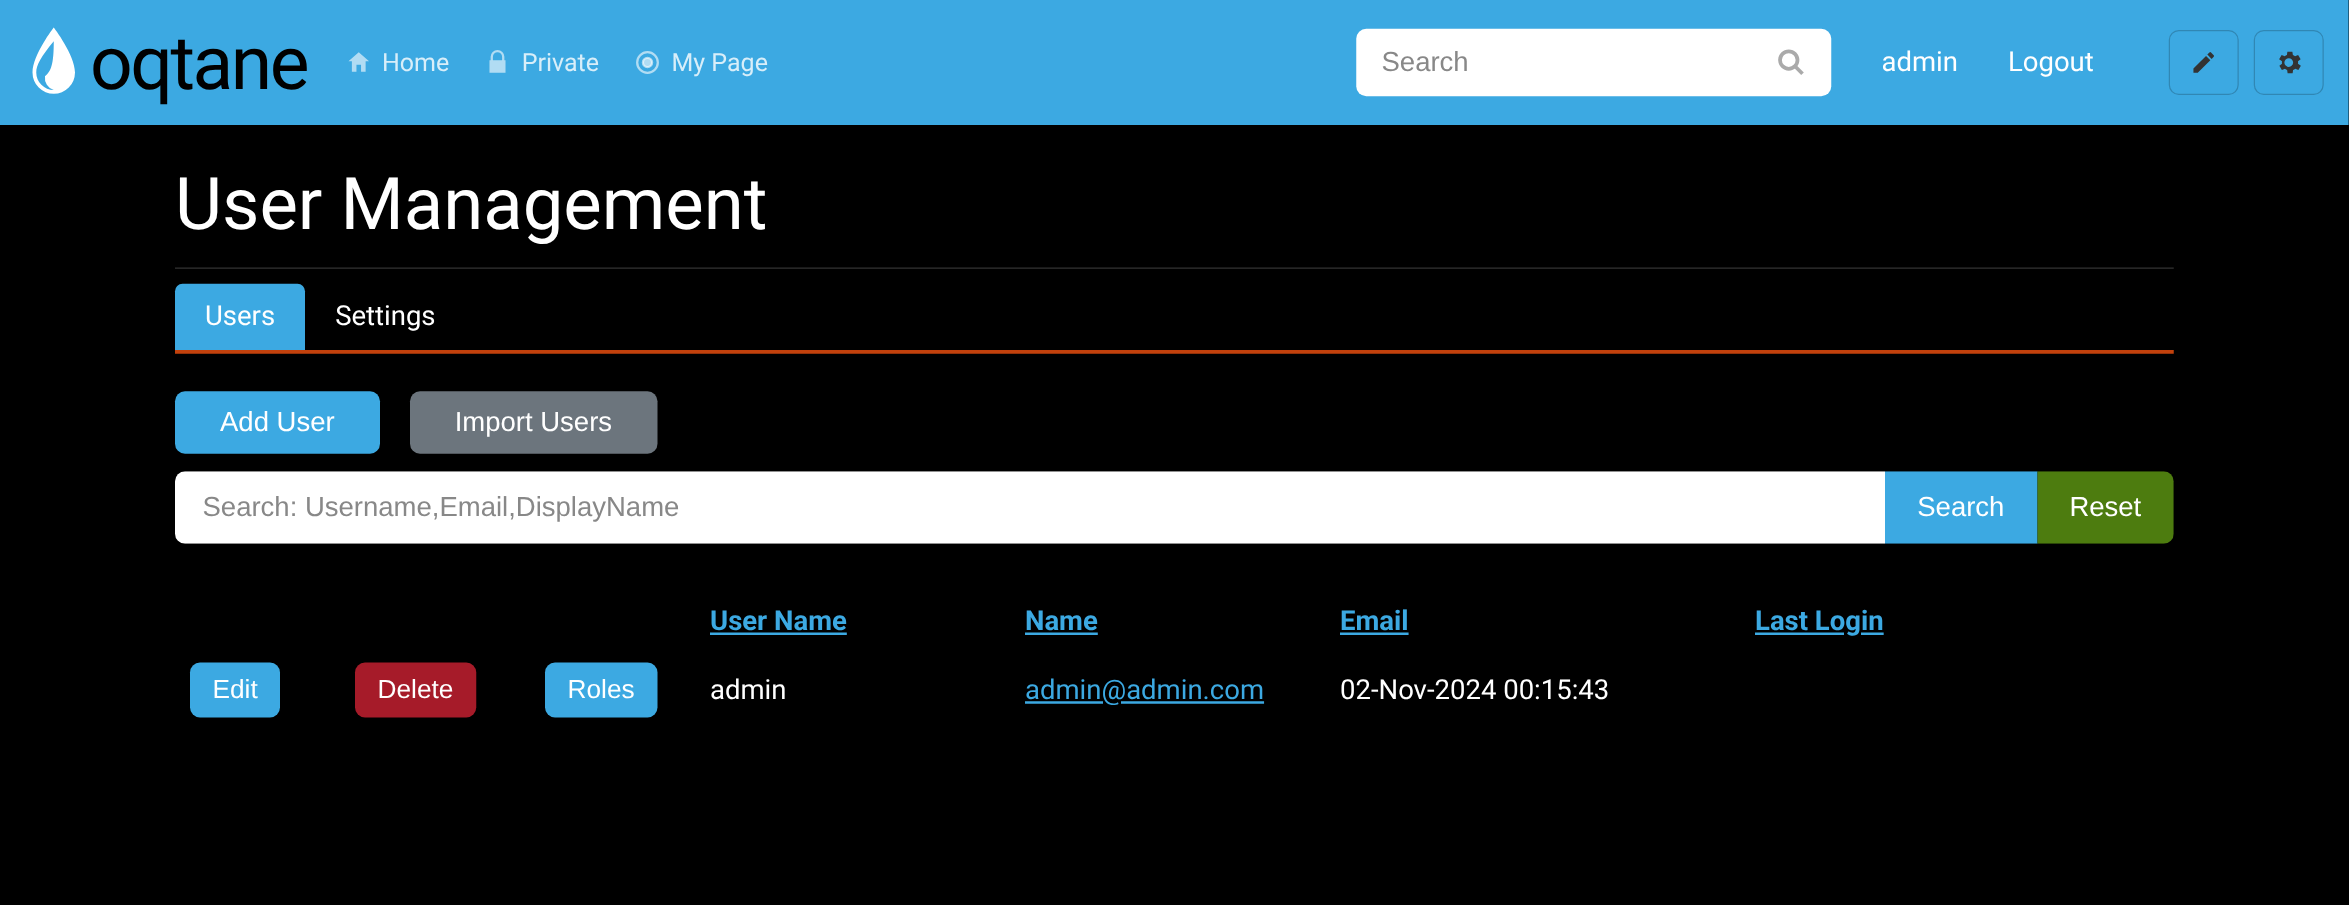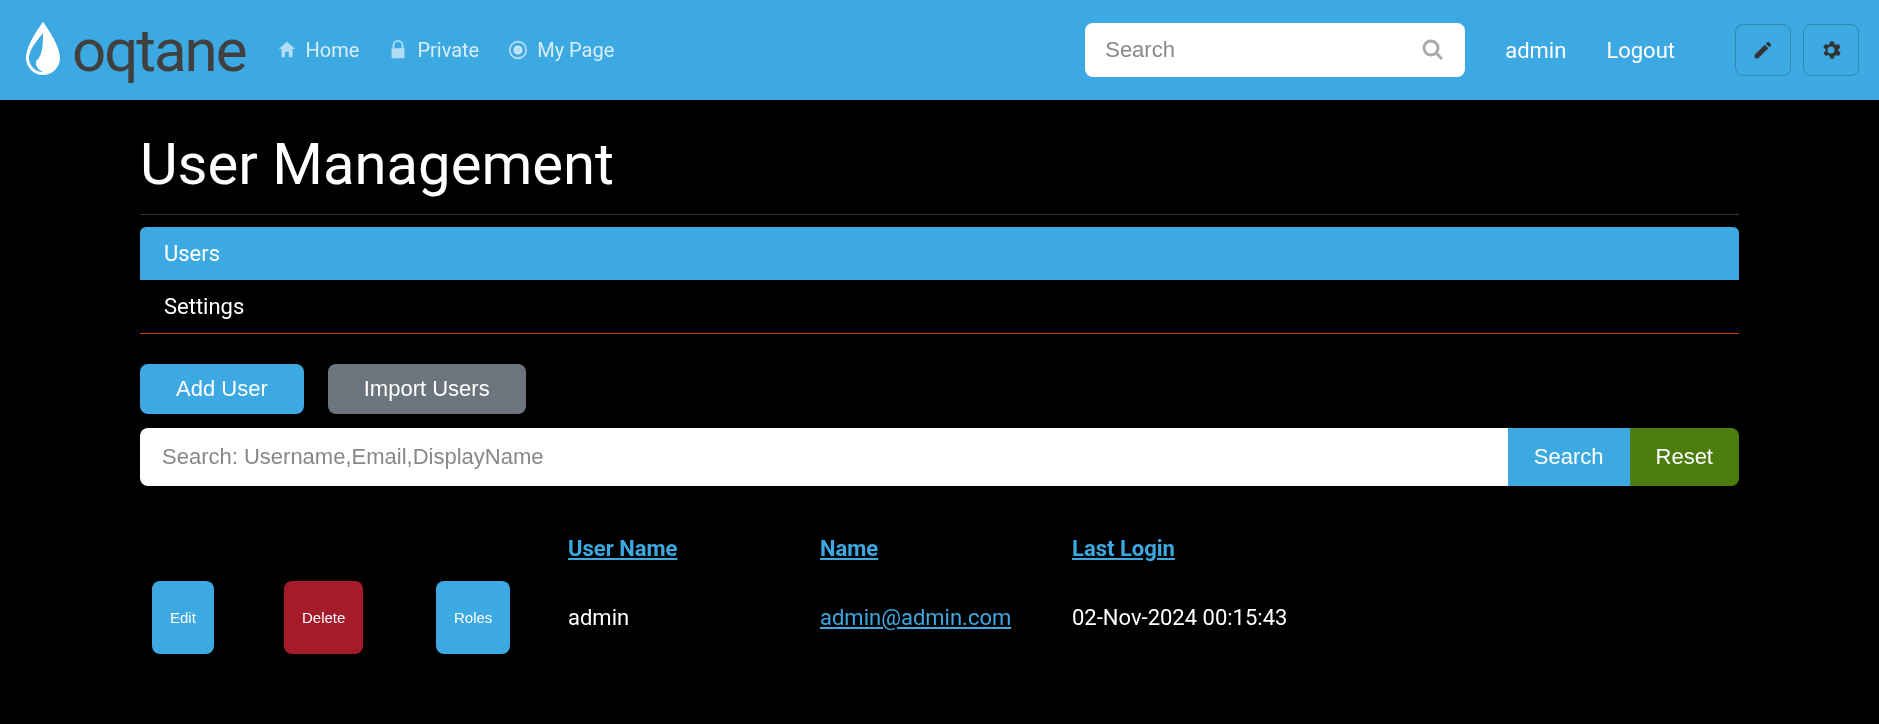--- a/index.html
+++ b/index.html
@@ -16,21 +16,21 @@
   height: 100px;
   display: flex;
   align-items: center;
   padding: 0 20px;
 }
 .logo {
   display: flex;
   align-items: center;
   font-size: 60px;
   font-weight: 400;
-  color: #404040;
+  color: #000000;
   letter-spacing: -2px;
   margin-right: 30px;
 }
 .logo .drop {
   display: inline-block;
   margin-right: 6px;
 }
 .nav-links {
   display: flex;
   align-items: center;
@@ -100,22 +100,21 @@
 }
 hr.divider {
   border: none;
   border-top: 1px solid #333;
   margin-bottom: 12px;
 }
 
 
 .tabs {
   display: flex;
-  border-bottom: 1px solid #c2410c;
-  flex-direction: column;
+  border-bottom: 3px solid #c2410c;
 }
 .tab {
   padding: 14px 24px;
   font-size: 22px;
   cursor: pointer;
   border-top-left-radius: 6px;
   border-top-right-radius: 6px;
 }
 .tab.active {
   background: #3ca9e2;
@@ -182,22 +181,22 @@
 .table-header .th {
   color: #3ca9e2;
   font-weight: 700;
   text-decoration: underline;
   font-size: 22px;
   cursor: pointer;
 }
 .table-row { font-size: 22px; }
 .table-row .grid-btn { justify-self: start; }
 .sm-btn {
-  padding: 28px 18px;
-  font-size: 15px;
+  padding: 10px 18px;
+  font-size: 21px;
   border: none;
   border-radius: 8px;
   cursor: pointer;
   color: #fff;
 }
 .email-link { color: #3ca9e2; text-decoration: underline; cursor: pointer; }
 
 svg { display: block; }
 </style>
 </head>
@@ -295,20 +294,21 @@
     <button class="sbtn reset-b">Reset</button>
   </div>
 
   <div class="user-table">
     <div class="table-header">
       <div></div>
         <div></div>
         <div></div>
       <div class="th">User Name</div>
       <div class="th">Name</div>
+      <div class="th">Email</div>
       <div class="th">Last Login</div>
     </div>
 
     <div class="table-row">
       <div class="grid-btn"><button class="sm-btn btn-primary">Edit</button></div>
       <div class="grid-btn"><button class="sm-btn btn-danger">Delete</button></div>
       <div class="grid-btn"><button class="sm-btn btn-primary">Roles</button></div>
       <div>admin</div>
       <div><span class="email-link">admin@admin.com</span></div>
       <div>02-Nov-2024 00:15:43</div>

